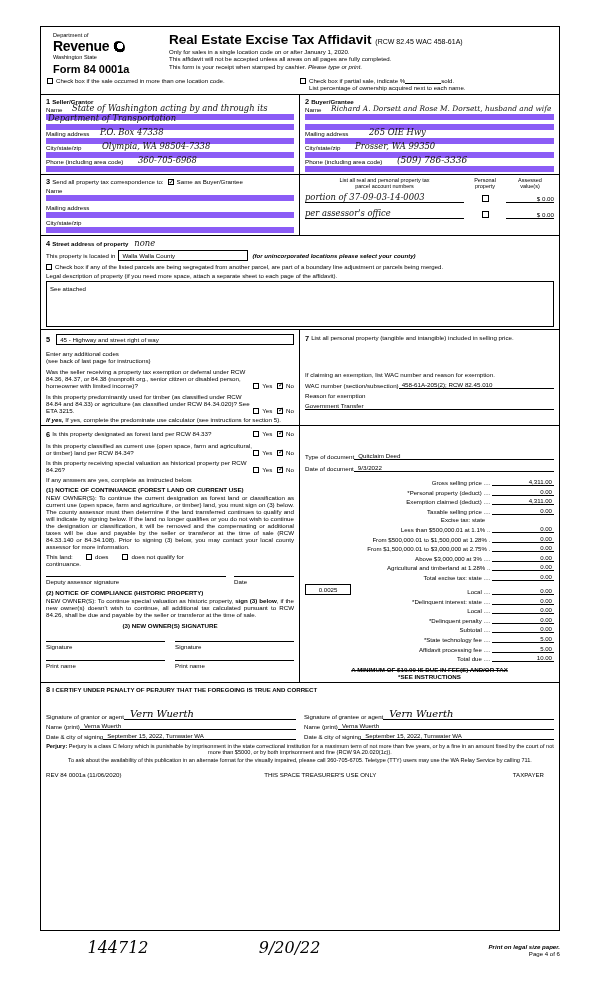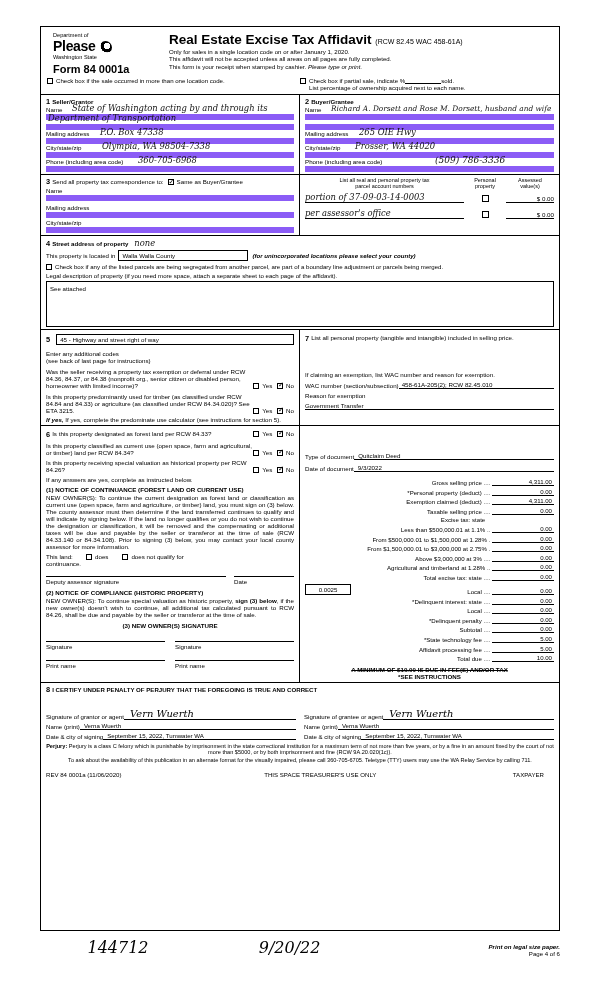--- a/index.html
+++ b/index.html
@@ -77,21 +77,21 @@
 </style>
 </head>
 <body>
 
 <div class="page">
 
   <div class="hdr">
     <div class="logo">
       <div class="dept">Department of</div>
       <div class="rev">
-          <span>Please</span>
+          <span>Revenue</span>
           <span class="swirl"></span>
         </div>
       <div class="wash">Washington State</div>
       <div class="form">Form 84 0001a</div>
     </div>
     <div class="titleblock">
       <h1><span>Real Estate Excise Tax Affidavit</span> <span class="rcw">(RCW 82.45 WAC 458-61A)</span></h1>
       <p>Only for sales in a single location code on or after January 1, 2020.</p>
       <p>This affidavit will not be accepted unless all areas on all pages are fully completed.</p>
       <p><span>This form is your receipt when stamped by cashier.</span> <i>Please type or print.</i></p>
@@ -141,29 +141,29 @@
     </div>
     <div class="colR">
       <div><span class="secnum">2</span><span class="bold">Buyer/Grantee</span></div>
       <div class="fillline" style="margin-top:4px;">
         <span class="lab">Name</span>
         <span class="txt hand" style="left:26px;font-size:7.4px;">Richard A. Dorsett and Rose M. Dorsett, husband and wife</span>
       </div>
       <div class="fillline"></div>
       <div class="fillline" style="margin-top:4px;">
         <span class="lab">Mailing address</span>
-        <span class="txt hand" style="left:54px;">265 OIE Hwy</span>
+        <span class="txt hand" style="left:64px;">265 OIE Hwy</span>
       </div>
       <div class="fillline" style="margin-top:4px;">
         <span class="lab">City/state/zip</span>
-        <span class="txt hand" style="left:50px;">Prosser, WA 44020</span>
+        <span class="txt hand" style="left:50px;">Prosser, WA 99350</span>
       </div>
       <div class="fillline" style="margin-top:4px;">
         <span class="lab">Phone (including area code)</span>
-        <span class="txt hand" style="left:92px;font-size:9px;margin-left:38px;">(509) 786-3336</span>
+        <span class="txt hand" style="left:92px;font-size:9px;">(509) 786-3336</span>
       </div>
     </div>
   </div>
 
   <div class="cols" style="border-top:1px solid #000;">
     <div class="colL">
       <div style="display:flex;align-items:center;">
         <span class="secnum">3</span>
         <span>Send all property tax correspondence to:</span>
         <span class="cb checked" style="margin-left:4px;"></span>

